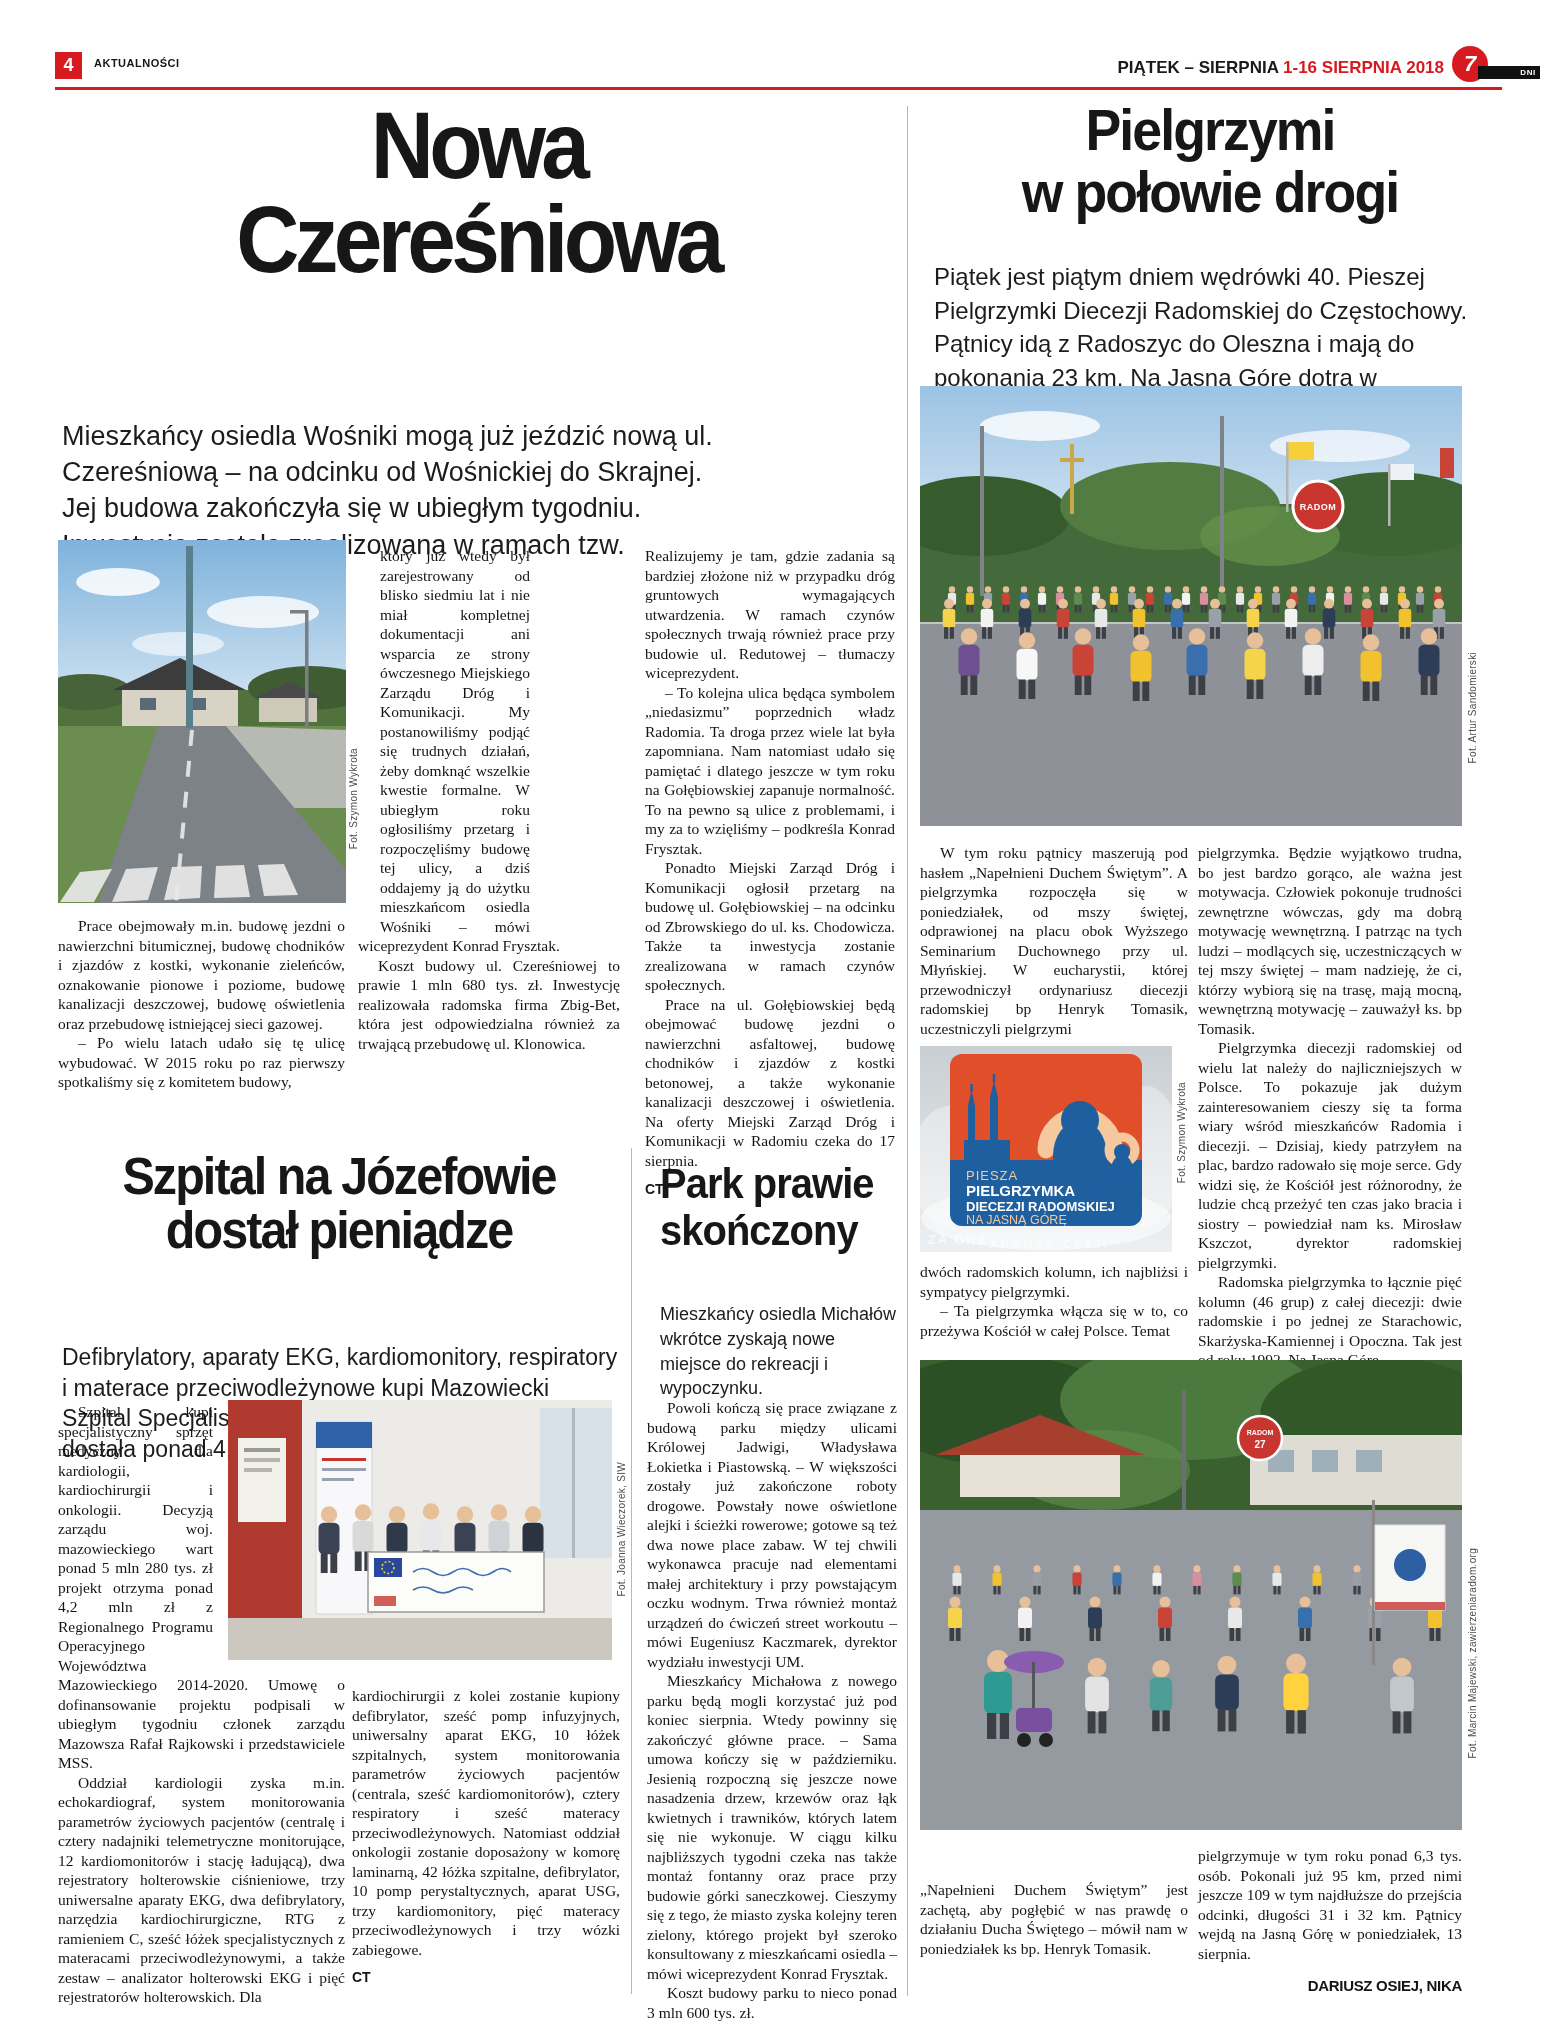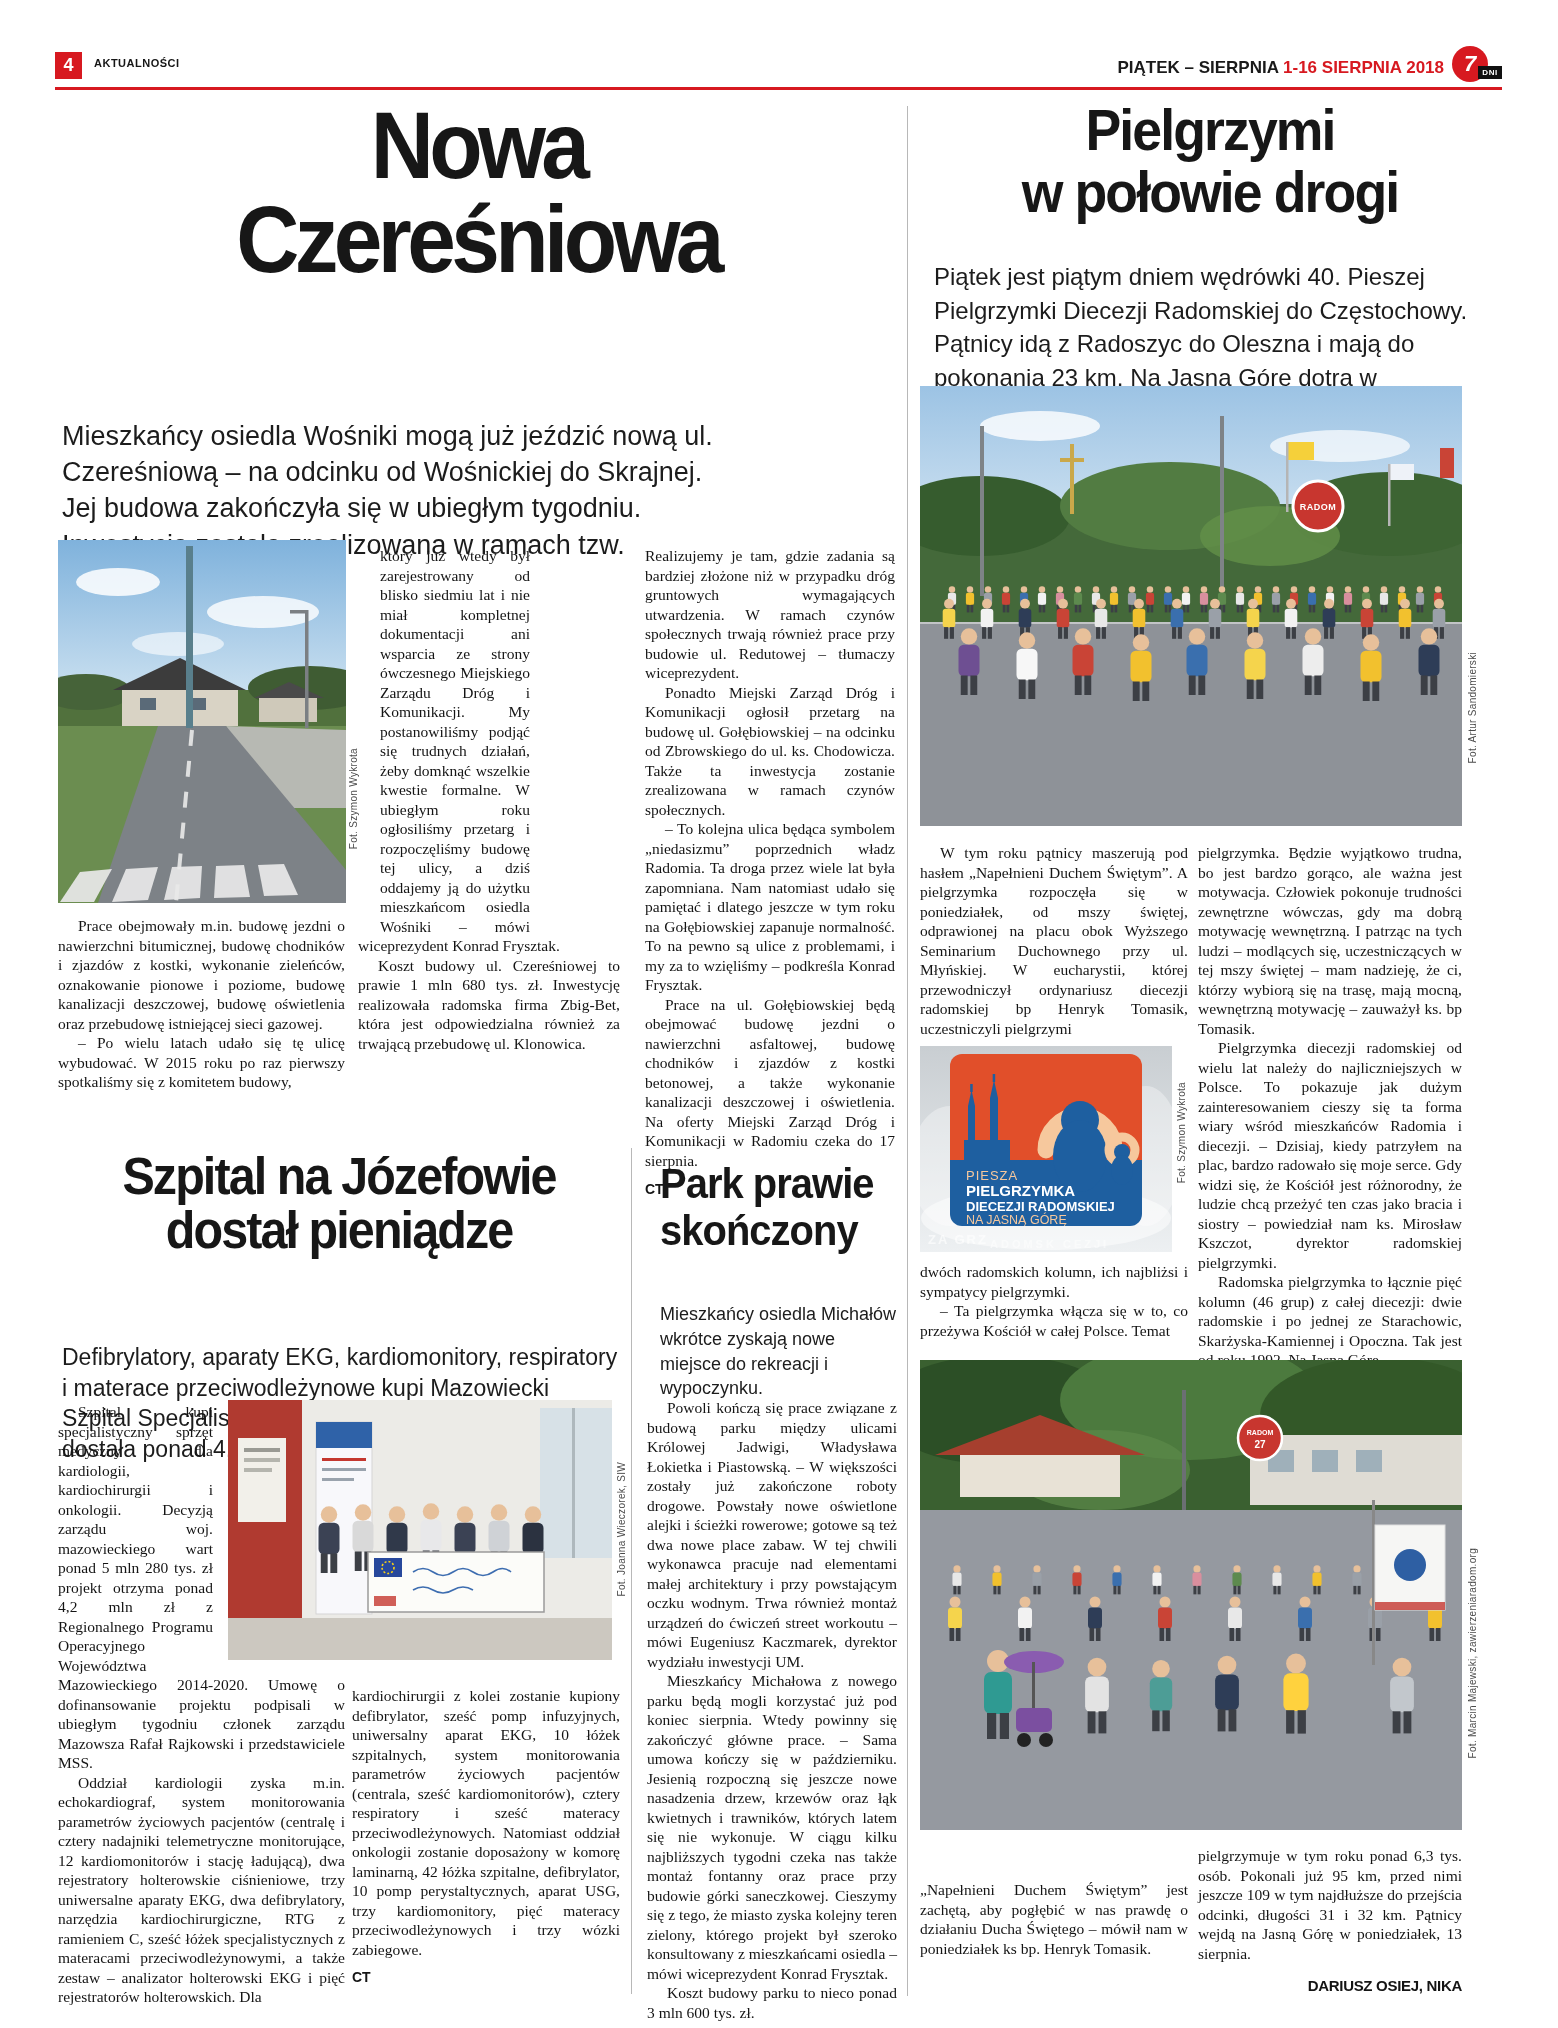--- a/index.html
+++ b/index.html
@@ -25,21 +25,21 @@
   .vline{width:1px;background:#b8b8b8;}
   .redrule{background:#d71920;}
   .pagenum{width:27px;height:27px;background:#d71920;color:#fff;font-weight:bold;font-size:18px;
            display:flex;align-items:center;justify-content:center;}
   .seclabel{font-size:11px;font-weight:bold;letter-spacing:.5px;color:#161616;}
   .dateline{font-size:17px;font-weight:bold;text-align:right;color:#1a1a1a;}
   .dateline .red{color:#d71920;}
   .logo7{width:36px;height:36px;border-radius:50%;background:#d71920;color:#fff;display:flex;align-items:center;justify-content:center;
          font-weight:bold;font-style:italic;font-size:22px;}
   .dnibox{background:#111;color:#fff;font-size:8px;font-weight:bold;letter-spacing:.5px;
-          width:24px;height:13px;display:flex;align-items:center;justify-content:center;}
+          width:24px;height:13px;display:flex;align-items:center;justify-content:center;padding-left:38px;}
   .byl{font-weight:bold;font-size:15px;letter-spacing:-.3px;text-align:right;margin-top:14px;font-family:"Liberation Sans",sans-serif;}
   .fl{float:left;}
   .fr{float:right;}
 </style>
 </head>
 <body>
 
 <svg width="0" height="0" style="position:absolute" aria-hidden="true">
   <defs>
     <symbol id="prs" viewBox="0 0 20 46">
@@ -123,22 +123,22 @@
 
 <div class="abs serif" style="left:358px;top:546px;width:262px;height:620px;">
   <div class="fl" style="width:22px;height:384px;"></div>
   <div class="fr" style="width:90px;height:384px;"></div>
   <p class="ni">który już wtedy był zarejestrowany od blisko siedmiu lat i nie miał kompletnej dokumentacji ani wsparcia ze strony ówczesnego Miejskiego Zarządu Dróg i Komunikacji. My postanowiliśmy podjąć się trudnych działań, żeby domknąć wszelkie kwestie formalne. W ubiegłym roku ogłosiliśmy przetarg i rozpoczęliśmy budowę tej ulicy, a dziś oddajemy ją do użytku mieszkańcom osiedla Wośniki – mówi wiceprezydent Konrad Frysztak.</p>
   <p>Koszt budowy ul. Czereśniowej to prawie 1 mln 680 tys. zł. Inwestycję realizowała radomska firma Zbig-Bet, która jest odpowiedzialna również za trwającą przebudowę ul. Klonowica.</p>
 </div>
 
 <div class="abs serif" style="left:645px;top:546px;width:250px;">
   <p class="ni">Realizujemy je tam, gdzie zadania są bardziej złożone niż w przypadku dróg gruntowych wymagających utwardzenia. W ramach czynów społecznych trwają również prace przy budowie ul. Redutowej – tłumaczy wiceprezydent.</p>
+  <p>– To kolejna ulica będąca symbolem „niedasizmu” poprzednich władz Radomia. Ta droga przez wiele lat była zapomniana. Nam natomiast udało się pamiętać i dlatego jeszcze w tym roku na Gołębiowskiej zapanuje normalność. To na pewno są ulice z problemami, i my za to wzięliśmy – podkreśla Konrad Frysztak.</p>
   <p>Ponadto Miejski Zarząd Dróg i Komunikacji ogłosił przetarg na budowę ul. Gołębiowskiej – na odcinku od Zbrowskiego do ul. ks. Chodowicza. Także ta inwestycja zostanie zrealizowana w ramach czynów społecznych.</p>
-  <p>– To kolejna ulica będąca symbolem „niedasizmu” poprzednich władz Radomia. Ta droga przez wiele lat była zapomniana. Nam natomiast udało się pamiętać i dlatego jeszcze w tym roku na Gołębiowskiej zapanuje normalność. To na pewno są ulice z problemami, i my za to wzięliśmy – podkreśla Konrad Frysztak.</p>
   <p>Prace na ul. Gołębiowskiej będą obejmować budowę jezdni o nawierzchni asfaltowej, budowę chodników i zjazdów z kostki betonowej, a także wykonanie kanalizacji deszczowej i oświetlenia. Na oferty Miejski Zarząd Dróg i Komunikacji w Radomiu czeka do 17 sierpnia.</p>
   <div class="ct">CT</div>
 </div>
 
 <div class="abs hl hl3" style="left:58px;top:1150px;width:562px;">
   <div>Szpital na Józefowie</div>
   <div>dostał pieniądze</div>
 </div>
 <div class="abs lede3" style="left:62px;top:1342px;width:560px;">Defibrylatory, aparaty EKG, kardiomonitory, respiratory i materace przeciwodleżynowe kupi Mazowiecki Szpital Specjalistyczny za pieniądze z Unii. Lecznica dostała ponad 4,2 mln zł.</div>
 

